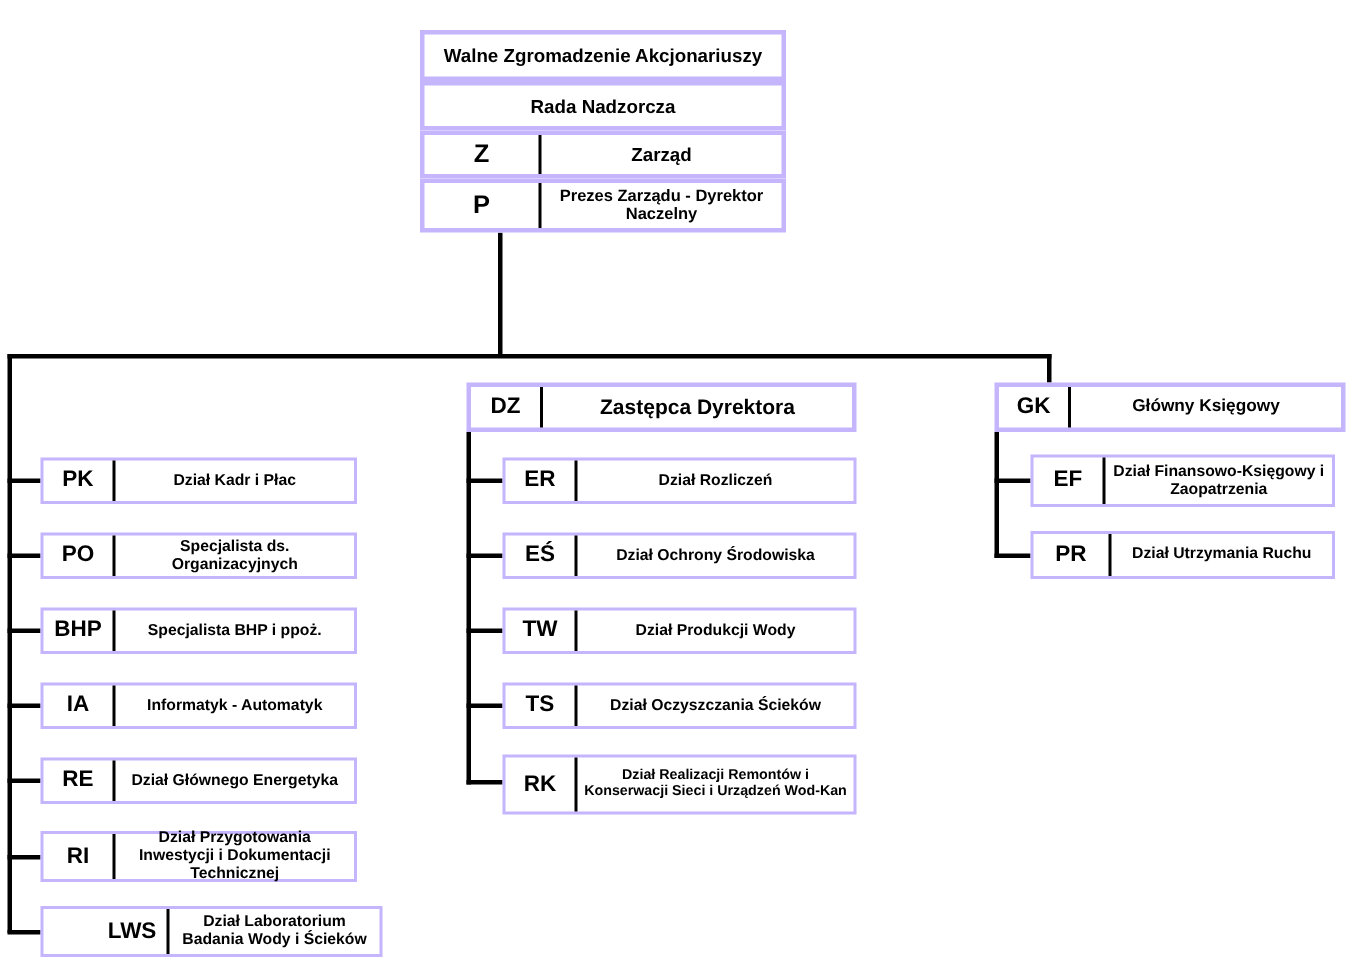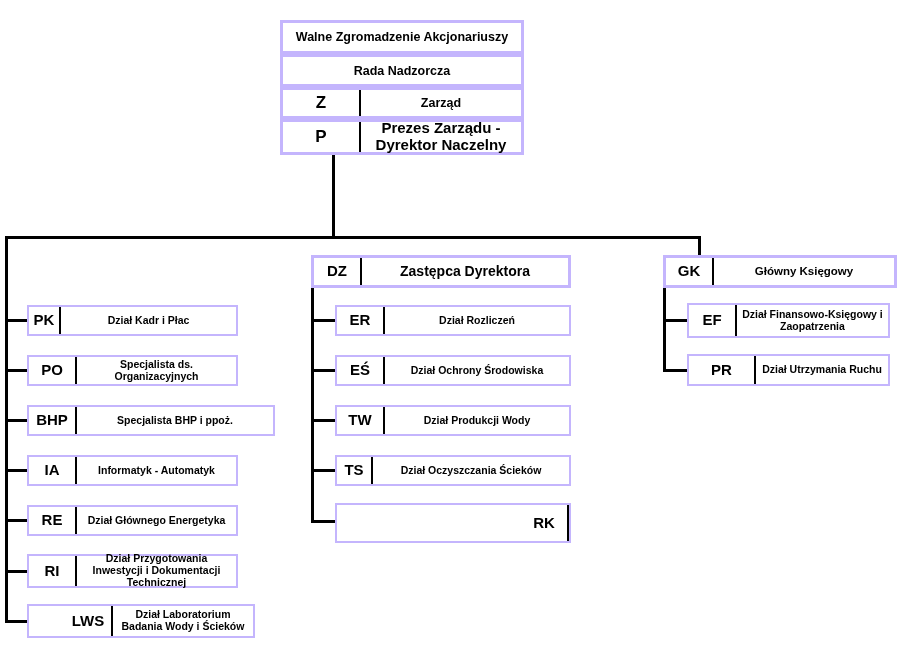--- a/index.html
+++ b/index.html
@@ -82,47 +82,47 @@
     <div class="cell full">Rada Nadzorcza</div>
   </div>
 
   <div class="box thick" style="left:280px; top:87px; width:244px; height:32px;">
     <div class="cell code" style="width:78px; font-size:17px;">Z</div>
     <div class="cell label big">Zarząd</div>
   </div>
 
   <div class="box thick" style="left:280px; top:119px; width:244px; height:36px;">
     <div class="cell code" style="width:78px; font-size:17px;">P</div>
-    <div class="cell label big" style="font-size:15px;">Prezes Zarządu - Dyrektor Naczelny</div>
+    <div class="cell label big" style="font-size:11px;">Prezes Zarządu - Dyrektor Naczelny</div>
   </div>
 
   <div class="line v" style="left:332px; top:155px; width:3px; height:83px;"></div>
   <div class="line h" style="left:5px; top:236px; width:696px; height:3px;"></div>
 
   <div class="line v" style="left:5px; top:236px; width:3px; height:386px;"></div>
 
   <div class="line h" style="left:5px; top:319px; width:24px; height:3px;"></div>
   <div class="line h" style="left:5px; top:369px; width:24px; height:3px;"></div>
   <div class="line h" style="left:5px; top:419px; width:24px; height:3px;"></div>
   <div class="line h" style="left:5px; top:469px; width:24px; height:3px;"></div>
   <div class="line h" style="left:5px; top:519px; width:24px; height:3px;"></div>
   <div class="line h" style="left:5px; top:570px; width:24px; height:3px;"></div>
   <div class="line h" style="left:5px; top:620px; width:24px; height:3px;"></div>
 
   <div class="box thin" style="left:27px; top:305px; width:211px; height:31px;">
-    <div class="cell code" style="width:32px;">PK</div>
+    <div class="cell code" style="width:48px;">PK</div>
     <div class="cell label">Dział Kadr i Płac</div>
   </div>
 
   <div class="box thin" style="left:27px; top:355px; width:211px; height:31px;">
     <div class="cell code" style="width:48px;">PO</div>
     <div class="cell label">Specjalista ds. Organizacyjnych</div>
   </div>
 
-  <div class="box thin" style="left:27px; top:405px; width:248px; height:31px;">
+  <div class="box thin" style="left:27px; top:405px; width:211px; height:31px;">
     <div class="cell code" style="width:48px;">BHP</div>
     <div class="cell label">Specjalista BHP i ppoż.</div>
   </div>
 
   <div class="box thin" style="left:27px; top:455px; width:211px; height:31px;">
     <div class="cell code" style="width:48px;">IA</div>
     <div class="cell label">Informatyk - Automatyk</div>
   </div>
 
   <div class="box thin" style="left:27px; top:505px; width:211px; height:31px;">
@@ -162,43 +162,44 @@
     <div class="cell code" style="width:48px;">EŚ</div>
     <div class="cell label">Dział Ochrony Środowiska</div>
   </div>
 
   <div class="box thin" style="left:335px; top:405px; width:236px; height:31px;">
     <div class="cell code" style="width:48px;">TW</div>
     <div class="cell label">Dział Produkcji Wody</div>
   </div>
 
   <div class="box thin" style="left:335px; top:455px; width:236px; height:31px;">
-    <div class="cell code" style="width:36px;">TS</div>
+    <div class="cell code" style="width:48px;">TS</div>
     <div class="cell label">Dział Oczyszczania Ścieków</div>
   </div>
 
   <div class="box thin" style="left:335px; top:503px; width:236px; height:40px;justify-content:flex-end;">
     <div class="cell code" style="width:48px;">RK</div>
+    <div class="cell label" style="font-size:9.5px;">Dział Realizacji Remontów i Konserwacji Sieci i Urządzeń Wod-Kan</div>
   </div>
 
   <div class="line v" style="left:698px; top:236px; width:3px; height:22px;"></div>
 
   <div class="box thick" style="left:663px; top:255px; width:234px; height:33px;">
     <div class="cell code" style="width:48px;">GK</div>
     <div class="cell label" style="font-size:11.5px;">Główny Księgowy</div>
   </div>
 
   <div class="line v" style="left:663px; top:288px; width:3px; height:84px;"></div>
 
   <div class="line h" style="left:663px; top:319px; width:26px; height:3px;"></div>
   <div class="line h" style="left:663px; top:369px; width:26px; height:3px;"></div>
 
   <div class="box thin" style="left:687px; top:303px; width:203px; height:35px;">
     <div class="cell code" style="width:48px;">EF</div>
     <div class="cell label">Dział Finansowo-Księgowy i Zaopatrzenia</div>
   </div>
 
   <div class="box thin" style="left:687px; top:354px; width:203px; height:32px;">
-    <div class="cell code" style="width:67px;">PR</div>
+    <div class="cell code" style="width:52px;">PR</div>
     <div class="cell label">Dział Utrzymania Ruchu</div>
   </div>
 
 </div>
 
 </body></html>

